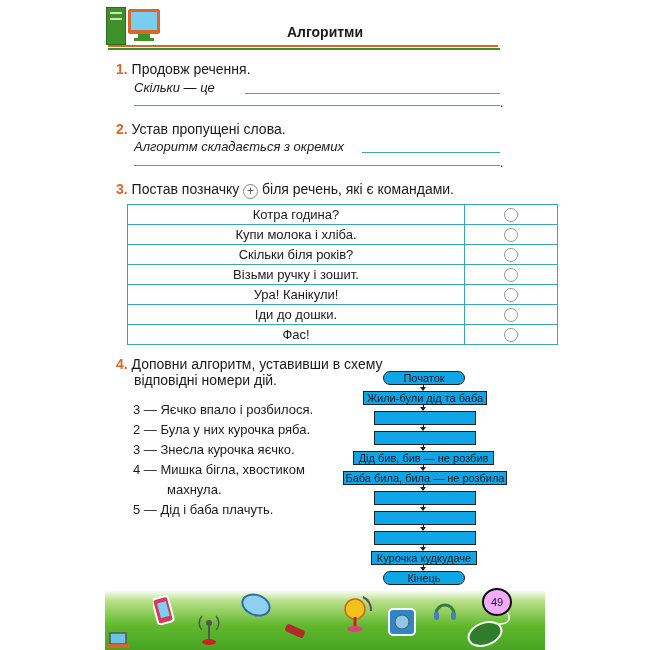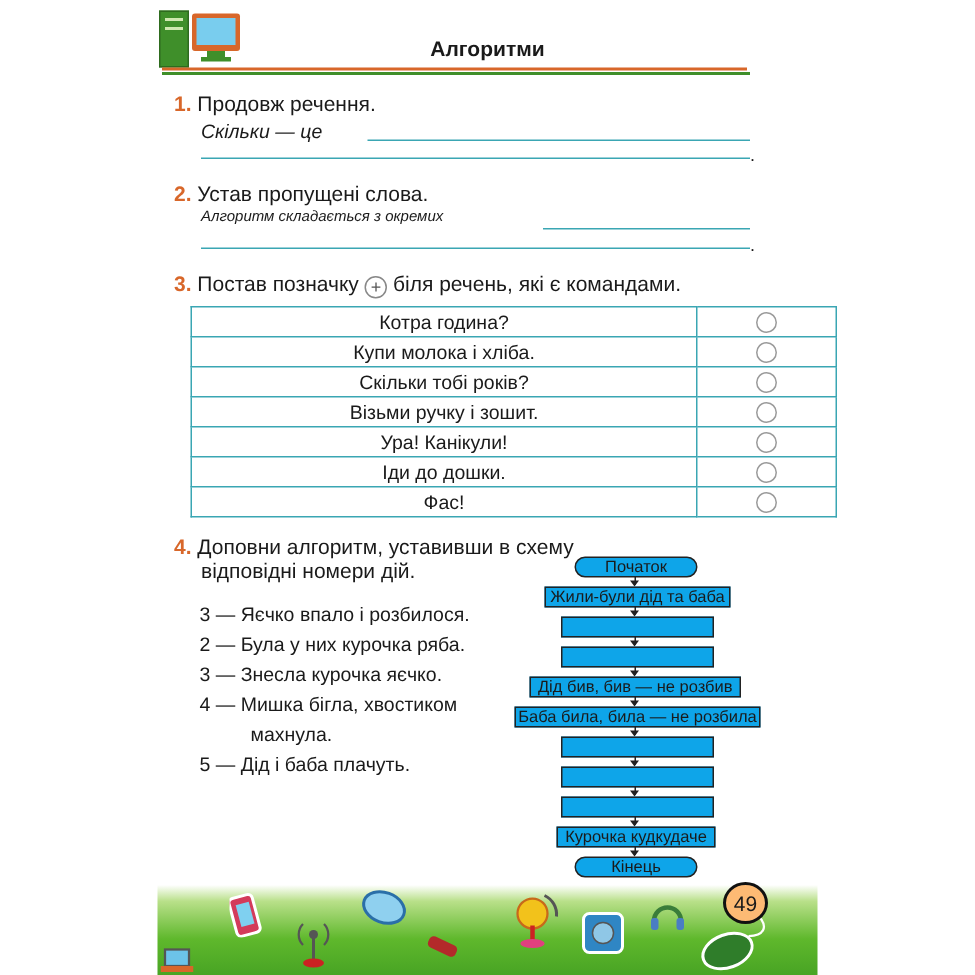--- a/index.html
+++ b/index.html
@@ -22,21 +22,21 @@
   table.cmd{position:absolute;left:127px;top:204px;width:431px;border-collapse:collapse;}
   table.cmd td{border:1px solid #3aa6b3;height:19px;padding:0;font-size:13px;text-align:center;}
   table.cmd td.c2{width:92px;}
   .circ{display:inline-block;width:12px;height:12px;border:1px solid #9a9a9a;border-radius:50%;vertical-align:middle;}
   .list{position:absolute;left:133px;font-size:13px;}
   .fc{position:absolute;border:1px solid #222;font-size:11px;text-align:center;height:12px;line-height:12px;background:#0ea5e9;}
   .fc.term{border-radius:7px;}
   .arr{position:absolute;width:1px;background:#222;}
   .arr:after{content:"";position:absolute;left:-3px;bottom:-1px;border-left:3px solid transparent;border-right:3px solid transparent;border-top:4px solid #222;}
   .footer{position:absolute;left:105px;top:590px;width:440px;height:60px;background:linear-gradient(#fff 0%,#b9e08a 18%,#5fb82c 60%,#48a424 100%);}
-  .page-num{position:absolute;left:482px;top:588px;width:26px;height:24px;border:2px solid #111;border-radius:50%;background:#fdba74;font-size:14px;text-align:center;line-height:24px;}
+  .page-num{position:absolute;left:482px;top:588px;width:26px;height:24px;border:2px solid #111;border-radius:50%;background:#f0abfc;font-size:11px;text-align:center;line-height:24px;}
   .ic{position:absolute;}
 </style>
 </head>
 <body>
 
 <div>
   <div class="logo-tower">
       <i></i>
       <i></i>
     </div>
@@ -56,21 +56,21 @@
 </div>
 <div class="task it" style="left:134px;top:80px;font-size:13px;">Скільки — це</div>
 <div class="line" style="left:245px;top:93px;width:255px;"></div>
 <div class="line" style="left:134px;top:105px;width:366px;"></div>
 <div class="dot" style="left:500px;top:96px;">.</div>
 
 <div class="task" style="left:116px;top:121px;">
   <span class="num">2.</span>
   <span>Устав пропущені слова.</span>
 </div>
-<div class="task it" style="left:134px;top:139px;font-size:10px;">Алгоритм складається з окремих</div>
+<div class="task it" style="left:134px;top:139px;font-size:13px;">Алгоритм складається з окремих</div>
 <div class="line" style="left:362px;top:152px;width:138px;"></div>
 <div class="line" style="left:134px;top:165px;width:366px;"></div>
 <div class="dot" style="left:500px;top:156px;">.</div>
 
 <div class="task" style="left:116px;top:181px;">
   <span class="num">3.</span>
   <span>Постав позначку</span>
   <span class="plus">+</span>
   <span>біля речень, які є командами.</span>
 </div>
@@ -78,21 +78,21 @@
   <tbody>
       <tr>
         <td>Котра година?</td>
         <td class="c2"><span class="circ"></span></td>
       </tr>
   <tr>
         <td>Купи молока і хліба.</td>
         <td class="c2"><span class="circ"></span></td>
       </tr>
   <tr>
-        <td>Скільки тобі років?</td>
+        <td>Скільки біля років?</td>
         <td class="c2"><span class="circ"></span></td>
       </tr>
   <tr>
         <td>Візьми ручку і зошит.</td>
         <td class="c2"><span class="circ"></span></td>
       </tr>
   <tr>
         <td>Ура! Канікули!</td>
         <td class="c2"><span class="circ"></span></td>
       </tr>

